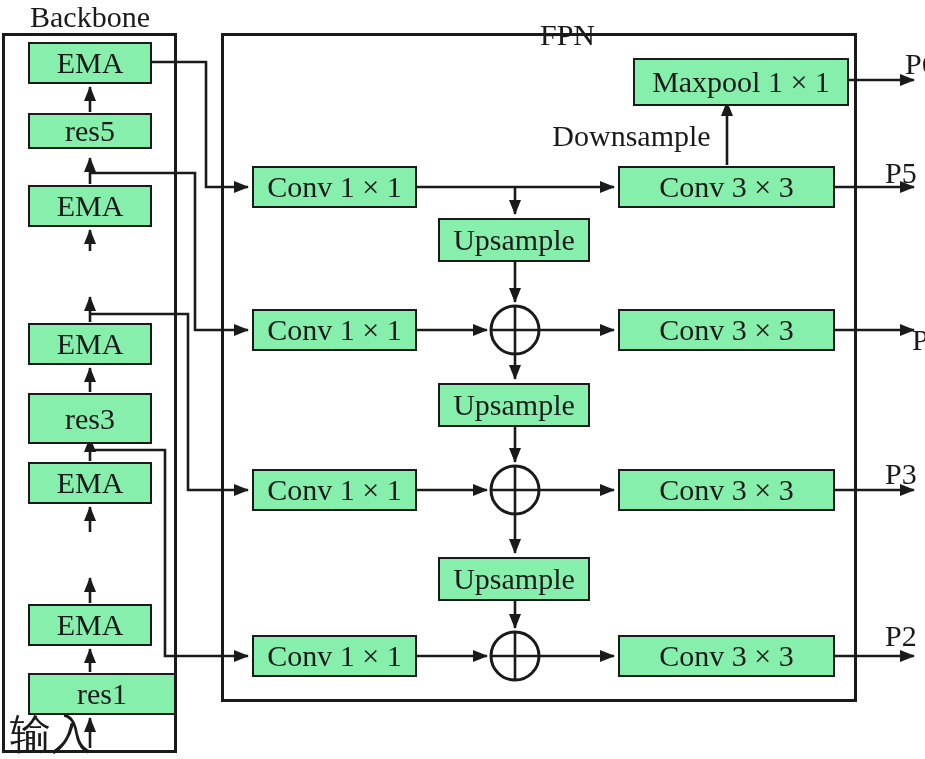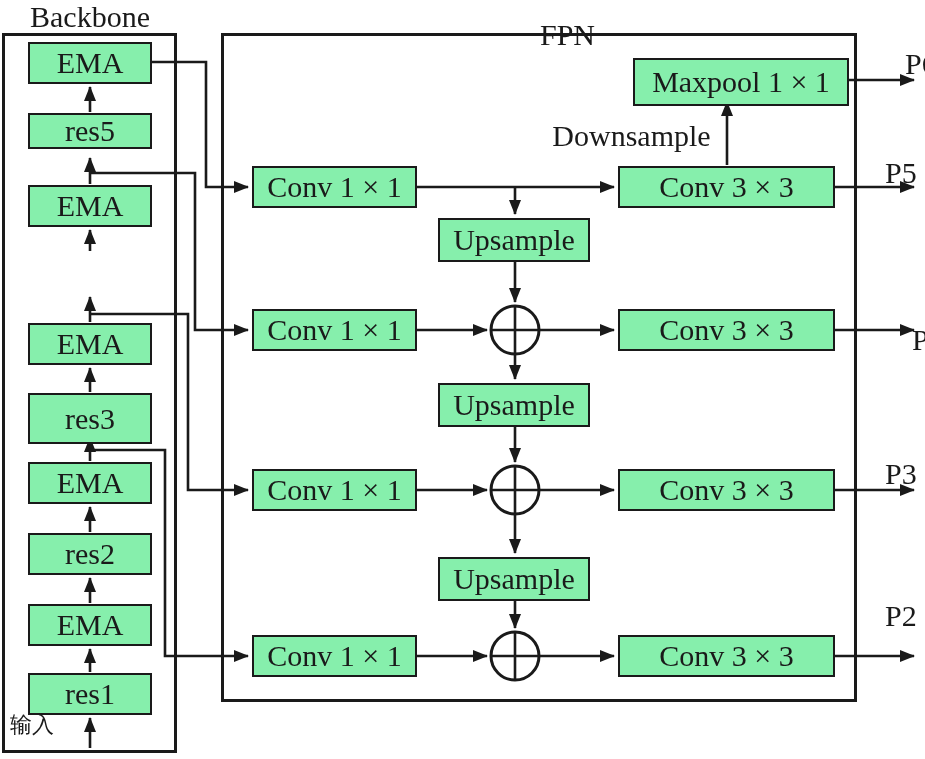--- a/index.html
+++ b/index.html
@@ -98,25 +98,24 @@
 
   <div class="lbl center" style="left:20px;top:1px;width:130px;">Backbone</div>
   <div class="lbl center" style="left:515px;top:19px;width:80px;">FPN</div>
 
   <div class="box" style="left:28px;top:42px;width:124px;height:42px;">EMA</div>
   <div class="box" style="left:28px;top:113px;width:124px;height:36px;">res5</div>
   <div class="box" style="left:28px;top:185px;width:124px;height:42px;">EMA</div>
   <div class="box" style="left:28px;top:323px;width:124px;height:42px;">EMA</div>
   <div class="box" style="left:28px;top:393px;width:124px;height:51px;">res3</div>
   <div class="box" style="left:28px;top:462px;width:124px;height:42px;">EMA</div>
-  <div class="box" style="left:28px;top:533px;width:124px;height:42px;">res2</div>
   <div class="box" style="left:28px;top:604px;width:124px;height:42px;">EMA</div>
-  <div class="box" style="left:28px;top:673px;width:124px;height:42px;">res1</div>
+  <div class="box" style="left:28px;top:673px;width:148px;height:42px;">res1</div>
 
-  <div class="lbl" style="left:10px;top:713px;font-size:22px;">输入</div>
+  <div class="lbl" style="left:10px;top:713px;font-size:41px;">输入</div>
 
   <div class="box" style="left:252px;top:166px;width:165px;height:42px;">Conv 1 × 1</div>
   <div class="box" style="left:618px;top:166px;width:217px;height:42px;">Conv 3 × 3</div>
   <div class="box" style="left:633px;top:58px;width:216px;height:48px;">Maxpool 1 × 1</div>
   <div class="lbl right" style="left:540px;top:120px;width:183px;">Downsample</div>
   <div class="box" style="left:438px;top:218px;width:152px;height:44px;">Upsample</div>
 
   <div class="box" style="left:252px;top:309px;width:165px;height:42px;">Conv 1 × 1</div>
   <div class="box" style="left:618px;top:309px;width:217px;height:42px;">Conv 3 × 3</div>
   <div class="box" style="left:438px;top:383px;width:152px;height:44px;">Upsample</div>
@@ -125,15 +124,15 @@
   <div class="box" style="left:618px;top:469px;width:217px;height:42px;">Conv 3 × 3</div>
   <div class="box" style="left:438px;top:557px;width:152px;height:44px;">Upsample</div>
 
   <div class="box" style="left:252px;top:635px;width:165px;height:42px;">Conv 1 × 1</div>
   <div class="box" style="left:618px;top:635px;width:217px;height:42px;">Conv 3 × 3</div>
 
   <div class="lbl" style="left:905px;top:48px;">P6</div>
   <div class="lbl" style="left:885px;top:157px;text-align:right;">P5</div>
   <div class="lbl" style="left:912px;top:296px;margin-top:28px;">P4</div>
   <div class="lbl" style="left:885px;top:458px;">P3</div>
-  <div class="lbl" style="left:885px;top:600px;">P2</div>
+  <div class="lbl" style="left:885px;top:620px;">P2</div>
 
 </div>
 
 </body></html>

